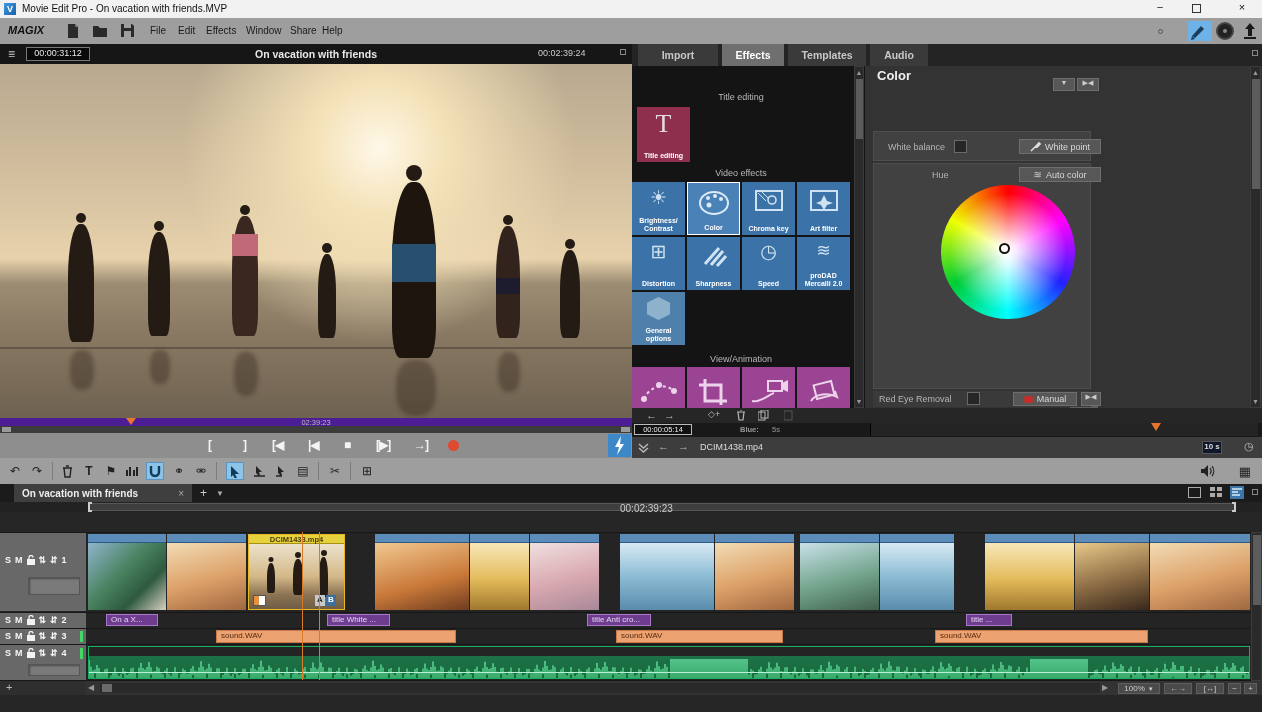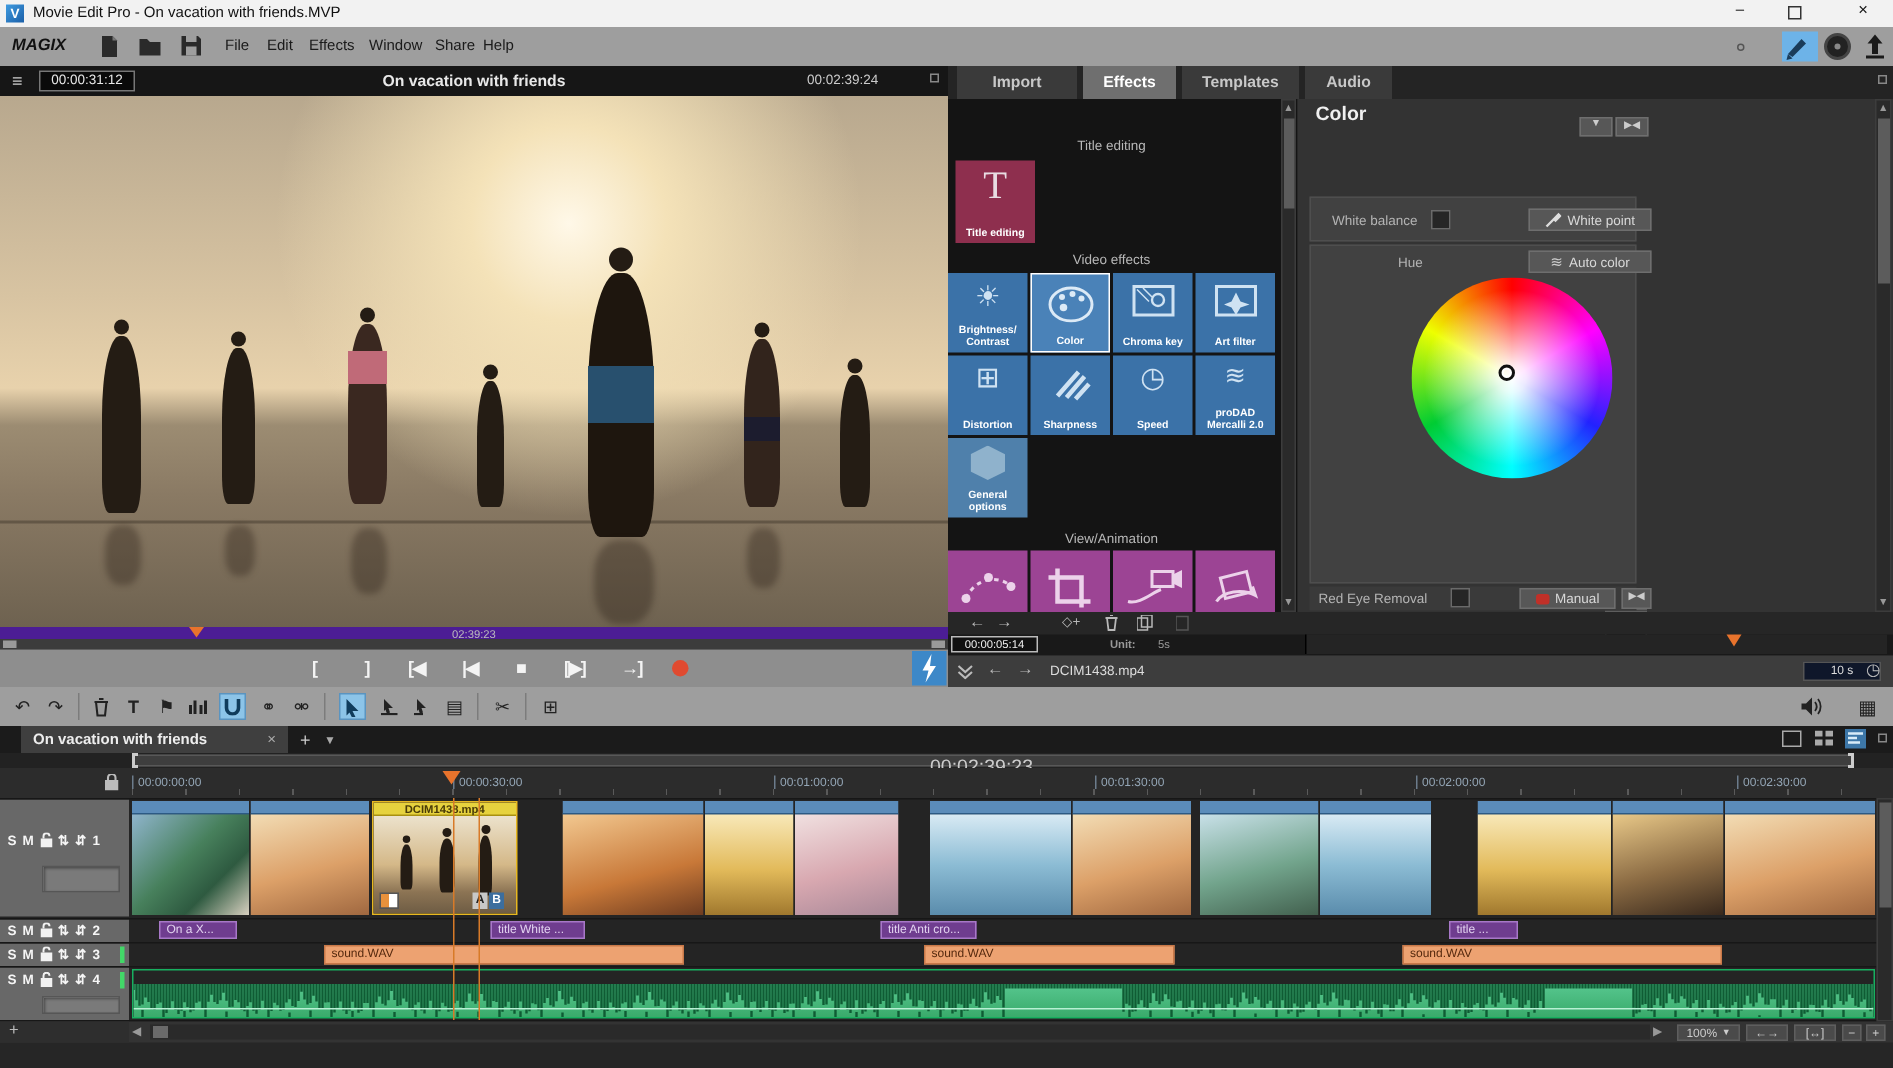--- a/index.html
+++ b/index.html
@@ -395,34 +395,34 @@
     <svg class="a" style="left:126px;top:2px" width="11" height="11">
         <rect x="0" y="2" width="7" height="8" fill="none" stroke="#b8b8b8"></rect>
         <rect x="3" y="0" width="7" height="8" fill="none" stroke="#b8b8b8"></rect>
       </svg>
     <svg class="a" style="left:152px;top:2px" width="9" height="11">
         <rect x="0" y="1" width="8" height="9" fill="none" stroke="#555"></rect>
       </svg>
   </div>
   <div class="a kf2">
     <div class="a" style="left:2px;top:1px;width:58px;height:11px;background:#111;border:1px solid #bbb;color:#eee;font-size:7.5px;text-align:center">00:00:05:14</div>
-    <div class="a" style="left:108px;top:2px;font-size:7.5px;font-weight:bold;color:#999">Unit:</div>
+    <div class="a" style="left:108px;top:2px;font-size:7.5px;font-weight:bold;color:#999">Blue:</div>
     <div class="a" style="left:140px;top:2px;font-size:7.5px;color:#999">5s</div>
     <div class="a" style="left:238px;top:0;width:388px;height:13px;background:#242424;border-left:1px solid #000">
       <div class="a" style="left:280px;top:0;width:0;height:0;border-left:5px solid transparent;border-right:5px solid transparent;border-top:8px solid #e8732c"></div>
     </div>
   </div>
   <div class="a kf3">
     <svg class="a" style="left:6px;top:6px" width="11" height="10">
         <path d="M1 1l4.5 4L10 1M1 5l4.5 4L10 5" stroke="#bbb" stroke-width="1.4" fill="none"></path>
       </svg>
     <div class="a kicon" style="left:26px;top:4px">←</div>
     <div class="a kicon" style="left:46px;top:4px">→</div>
     <div class="a" style="left:68px;top:5px;font-size:9px;color:#ddd">DCIM1438.mp4</div>
-    <div class="a" style="left:570px;top:4px;width:52px;height:13px;background:#0f172a;border:1px solid #555;color:#ddd;font-size:8px;font-weight:normal;text-align:center">10 s</div>
+    <div class="a" style="left:570px;top:4px;width:20px;height:13px;background:#0f172a;border:1px solid #555;color:#ddd;font-size:8px;font-weight:bold;text-align:center">10 s</div>
     <div class="a" style="left:612px;top:3px;font-size:11px;color:#bbb">◷</div>
   </div>
 
   <div class="a toolbar">
     <div class="tool" style="left:6px">↶</div>
     <div class="tool" style="left:28px">↷</div>
     <div class="tdiv" style="left:52px"></div>
     <svg class="a" style="left:62px;top:7px" width="11" height="13">
         <path d="M1 3h9M2 3l1 9h5l1-9M4 1h3" stroke="#222" stroke-width="1.4" fill="none"></path>
       </svg>
@@ -487,39 +487,23 @@
           <path d="M2 3h10M2 6h6M2 9h8" stroke="#d8ecf8" stroke-width="1.6"></path>
         </svg>
     </div>
     <div class="a" style="left:1252px;top:5px;width:6px;height:6px;border:1px solid #888"></div>
   </div>
 
   <div class="a rangerow">
     <div class="a" style="left:88px;top:1px;width:1148px;height:8px;background:#3e3e3e;border:1px solid #585858"></div>
     <div class="a" style="left:88px;top:0;width:4px;height:10px;border-left:2px solid #ccc;border-top:2px solid #ccc;border-bottom:2px solid #ccc"></div>
     <div class="a" style="left:1232px;top:0;width:4px;height:10px;border-right:2px solid #ccc;border-top:2px solid #ccc;border-bottom:2px solid #ccc"></div>
-    <div class="a" style="left:620px;top:1px;font-size:13px;color:#ccc">00:02:39:23</div>
-  </div>
-
-  <div class="a ruler">
-    <div class="a" style="left:88px;top:14px;width:1160px;height:4px;background:repeating-linear-gradient(90deg,#5a5a5a 0 1px,transparent 1px 35.6px)"></div>
-    <div class="a" style="left:70px;top:4px">
-      <svg width="9" height="11">
-          <rect x="0" y="4" width="9" height="7" fill="#bbb"></rect>
-          <path d="M2 4V2.5a2.5 2.5 0 0 1 5 0V4" stroke="#bbb" stroke-width="1.4" fill="none"></path>
-        </svg>
-    </div>
-    <div class="rlab" style="left:88px">00:00:00:00</div>
-    <div class="rlab" style="left:302px">00:00:30:00</div>
-    <div class="rlab" style="left:516px">00:01:00:00</div>
-    <div class="rlab" style="left:730px">00:01:30:00</div>
-    <div class="rlab" style="left:944px">00:02:00:00</div>
-    <div class="rlab" style="left:1158px">00:02:30:00</div>
-    <div class="a" style="left:295px;top:2px;width:0;height:0;border-left:6px solid transparent;border-right:6px solid transparent;border-top:9px solid #e8732c"></div>
-  </div>
+    <div class="a" style="left:620px;top:1px;font-size:10px;color:#ccc">00:02:39:23</div>
+  </div>
+
 
   <div class="a tracks">
 
     <div class="thead" style="top:1px;height:78px">
       <div class="a flex" style="left:5px;top:22px;gap:4px">
         <span class="tico">S</span>
         <span class="tico">M</span>
         <svg width="8" height="10">
             <rect x="0" y="4" width="8" height="6" fill="#f2f2f2"></rect>
             <path d="M2 4V2.5a2 2 0 0 1 4 0" stroke="#f2f2f2" stroke-width="1.3" fill="none"></path>

